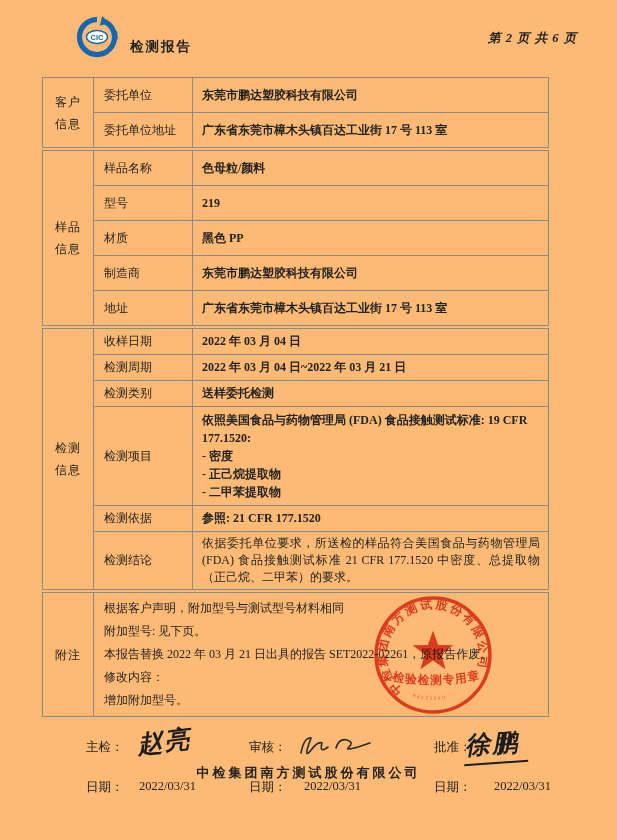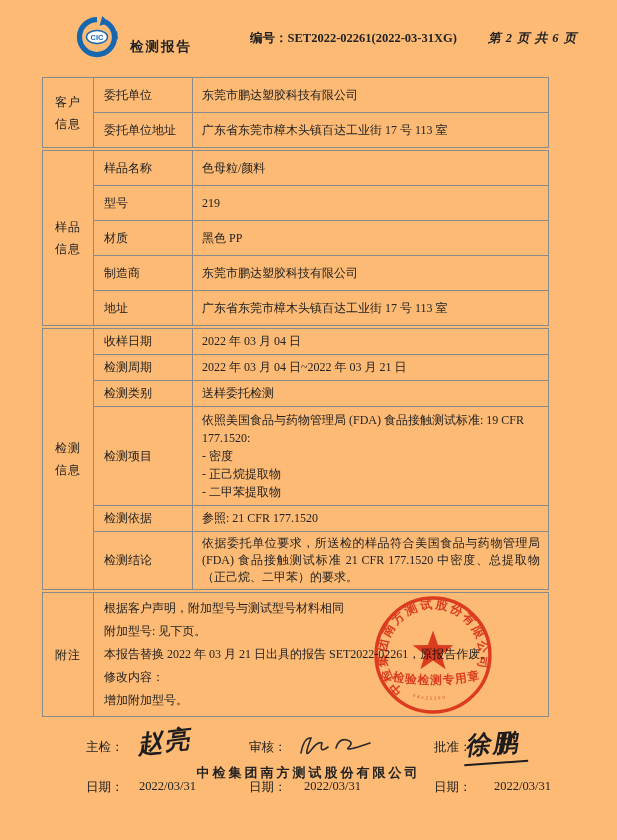--- a/index.html
+++ b/index.html
@@ -20,21 +20,21 @@
   .pginfo{position:absolute;left:474px;top:30px;font-size:12.5px;font-weight:bold;letter-spacing:1px;font-style:italic;}
   
   .main{margin-left:28px;width:506px;}
   table.sec{border-collapse:collapse;table-layout:fixed;width:506px;margin-top:2px;font-size:12px;}
   table.sec:first-child{margin-top:0;}
   table.sec td{border:1px solid #8a8a8a;vertical-align:middle;}
   col.c1{width:51px;} col.c2{width:99px;} col.c3{width:356px;}
   col.n2{width:455px;}
   td.lab{text-align:center;white-space:pre-line;line-height:22px;letter-spacing:1px;}
   td.fld{padding-left:10px;}
-  td.val{padding-left:9px;}
+  td.val{padding-left:9px;font-weight:bold;}
   .t1 td.fld,.t1 td.val{height:32px;}
   .t2 td.fld,.t2 td.val{height:32px;}
   .t3 tr.single td{height:23px;}
   td.multi{white-space:pre-line;line-height:18px;padding-top:4px;padding-bottom:4px;vertical-align:top;}
   td.concl{line-height:17px;padding:3px 8px 3px 9px;text-align:justify;}
   td.notes{white-space:pre-line;line-height:23px;padding:4px 10px;vertical-align:top;}
   
   .signoff{position:relative;margin-left:57px;width:506px;height:76px;margin-top:8px;font-size:12.5px;}
   .signoff .role{position:absolute;top:14px;}
   .signoff .dlab{position:absolute;top:54px;}
@@ -62,21 +62,20 @@
   <div class="header">
     <svg class="logo" viewBox="0 0 48 48">
       <path d="M24 4 A20 20 0 1 0 44 24" fill="none" stroke="#1666b0" stroke-width="6"></path>
       <path d="M44 24 A20 20 0 0 0 33 6.4" fill="none" stroke="#1666b0" stroke-width="6"></path>
       <polygon points="30,0 38,8 27,11" fill="#1666b0"></polygon>
       <polygon points="48,27 41,20 47,17" fill="#1666b0"></polygon>
       <ellipse cx="24" cy="24" rx="12" ry="7.5" fill="#ffffff" stroke="#1666b0" stroke-width="1.6"></ellipse>
       <text x="24" y="27.5" text-anchor="middle" font-size="8.5" font-weight="bold" fill="#1666b0" font-family="Liberation Sans, sans-serif">CIC</text>
     </svg>
     <div class="rtitle">检测报告</div>
-    <div class="rno"><span>编号：</span><span>SET2022-02261(2022-03-31XG)</span></div>
     <div class="pginfo">第 2 页 共 6 页</div>
   </div>
 
   <div class="main">
 
     <table class="sec t1">
       <colgroup>
           <col class="c1">
           <col class="c2">
           <col class="c3">

